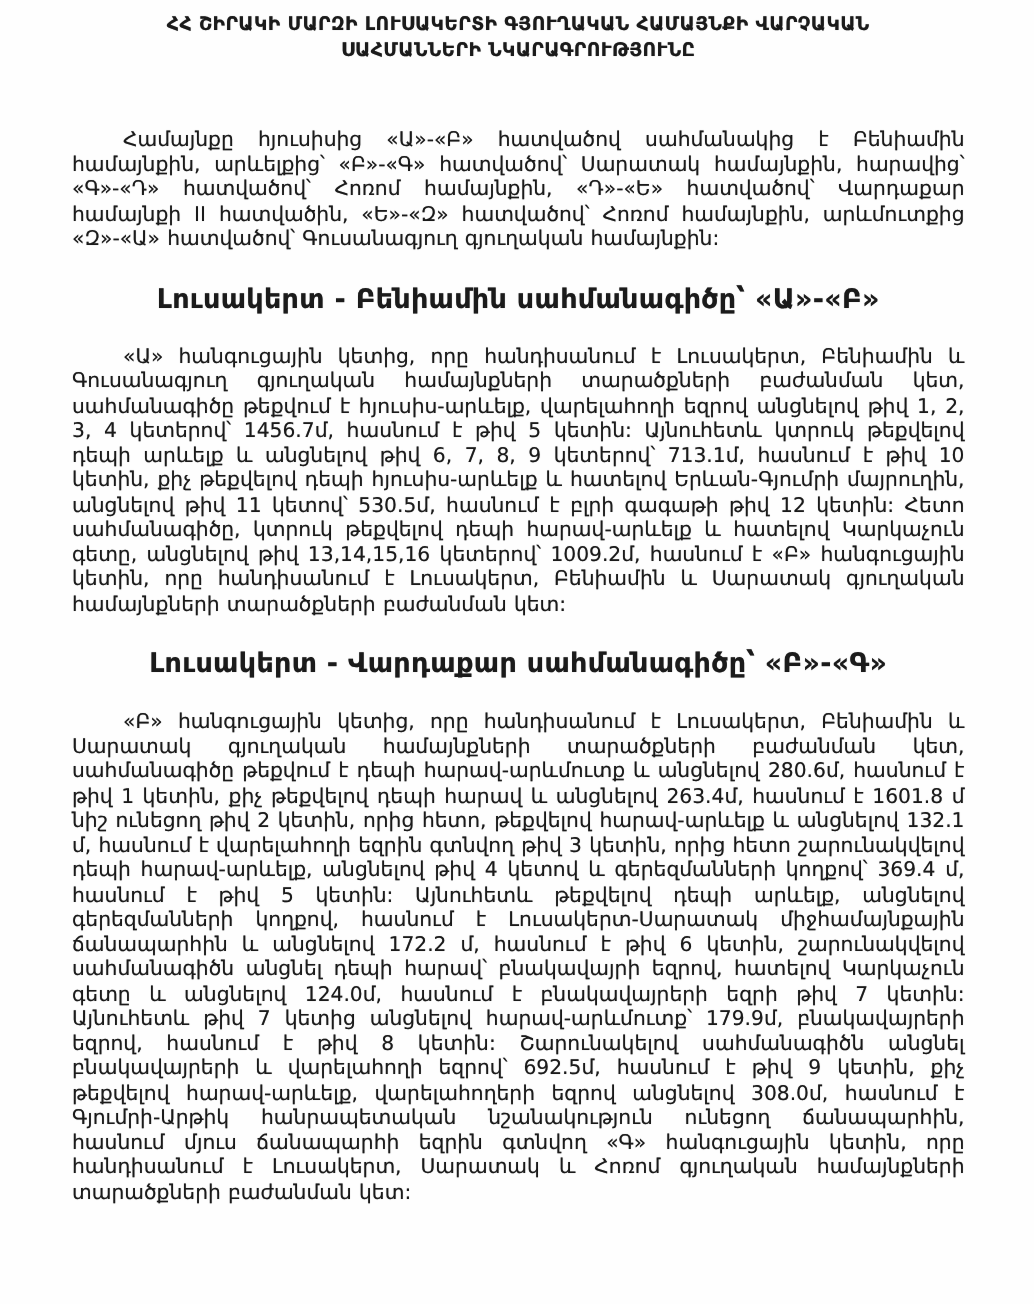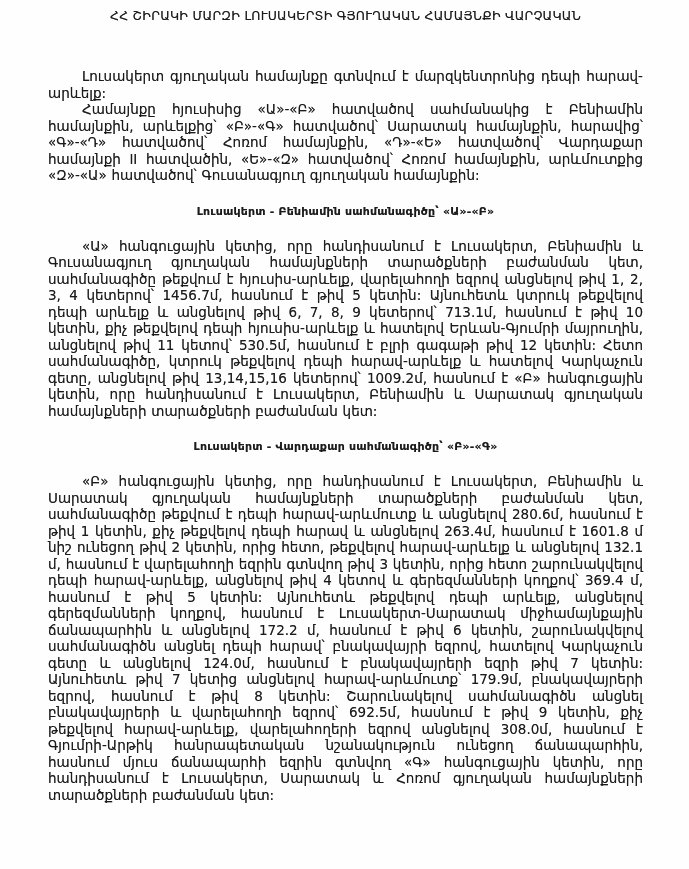--- a/index.html
+++ b/index.html
@@ -20,57 +20,57 @@
     height: 869px;
     padding: 7px 46px 8px 48px;
     background: #fefefe;
   }
   
   .txt {
     text-shadow: 0 0 0.5px rgba(25,25,25,0.55);
   }
   .doc-title {
     text-align: center;
-    font-weight: normal;
+    font-weight: bold;
     font-size: 12.5px;
     line-height: 17px;
     letter-spacing: 0.25px;
     margin: 0;
   }
   .title-gap {
     height: 44px;
   }
   p.body {
     margin: 0;
     font-size: 13.5px;
     line-height: 16.5px;
     text-align: justify;
     text-indent: 34px;
     word-spacing: 0.5px;
   }
   h2.section {
     text-align: center;
-    font-size: 11px;
+    font-size: 18px;
     font-weight: bold;
     margin: 21px 0 20px 0;
     letter-spacing: 0.2px;
   }
 </style>
 </head>
 <body>
 
 <div class="page">
 
   <div class="doc-title txt">
     <div>ՀՀ ՇԻՐԱԿԻ ՄԱՐԶԻ ԼՈՒՍԱԿԵՐՏԻ ԳՅՈՒՂԱԿԱՆ ՀԱՄԱՅՆՔԻ ՎԱՐՉԱԿԱՆ</div>
+    <div>ՍԱՀՄԱՆՆԵՐԻ ՆԿԱՐԱԳՐՈՒԹՅՈՒՆԸ</div>
   </div>
 
   <div class="title-gap"></div>
 
-  <p class="body txt">Լուսակերտ գյուղական համայնքը գտնվում է մարզկենտրոնից դեպի հարավ-արևելք:</p>
 
 
   <p class="body txt">Համայնքը հյուսիսից «Ա»-«Բ» հատվածով սահմանակից է Բենիամին համայնքին, արևելքից՝ «Բ»-«Գ» հատվածով՝ Սարատակ համայնքին, հարավից՝ «Գ»-«Դ» հատվածով՝ Հոռոմ համայնքին, «Դ»-«Ե» հատվածով՝ Վարդաքար համայնքի II հատվածին, «Ե»-«Զ» հատվածով՝ Հոռոմ համայնքին, արևմուտքից «Զ»-«Ա» հատվածով՝ Գուսանագյուղ գյուղական համայնքին:</p>
 
   <h2 class="section txt">Լուսակերտ - Բենիամին սահմանագիծը՝  «Ա»-«Բ»</h2>
 
   <p class="body txt">«Ա» հանգուցային կետից, որը հանդիսանում է Լուսակերտ, Բենիամին և Գուսանագյուղ գյուղական համայնքների տարածքների բաժանման կետ, սահմանագիծը թեքվում է հյուսիս-արևելք, վարելահողի եզրով անցնելով թիվ 1, 2, 3, 4 կետերով՝ 1456.7մ, հասնում է թիվ 5 կետին: Այնուհետև կտրուկ թեքվելով դեպի արևելք և անցնելով թիվ 6, 7, 8, 9 կետերով՝ 713.1մ, հասնում է թիվ 10 կետին, քիչ թեքվելով դեպի հյուսիս-արևելք և հատելով Երևան-Գյումրի մայրուղին, անցնելով թիվ 11 կետով՝ 530.5մ, հասնում է բլրի գագաթի թիվ 12 կետին: Հետո սահմանագիծը, կտրուկ թեքվելով դեպի հարավ-արևելք և հատելով Կարկաչուն գետը, անցնելով թիվ 13,14,15,16 կետերով՝ 1009.2մ, հասնում է «Բ» հանգուցային կետին, որը հանդիսանում է Լուսակերտ, Բենիամին և Սարատակ գյուղական համայնքների տարածքների բաժանման կետ:</p>
 
   <h2 class="section txt">Լուսակերտ - Վարդաքար սահմանագիծը՝  «Բ»-«Գ»</h2>
 

